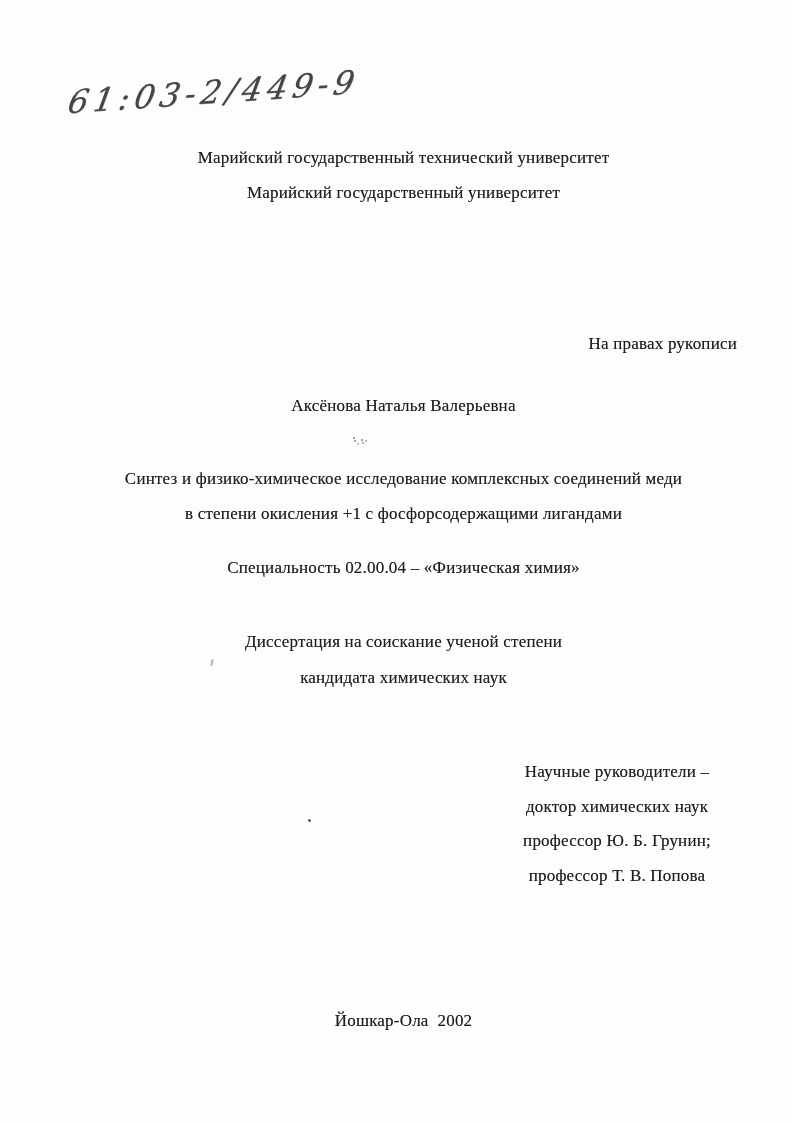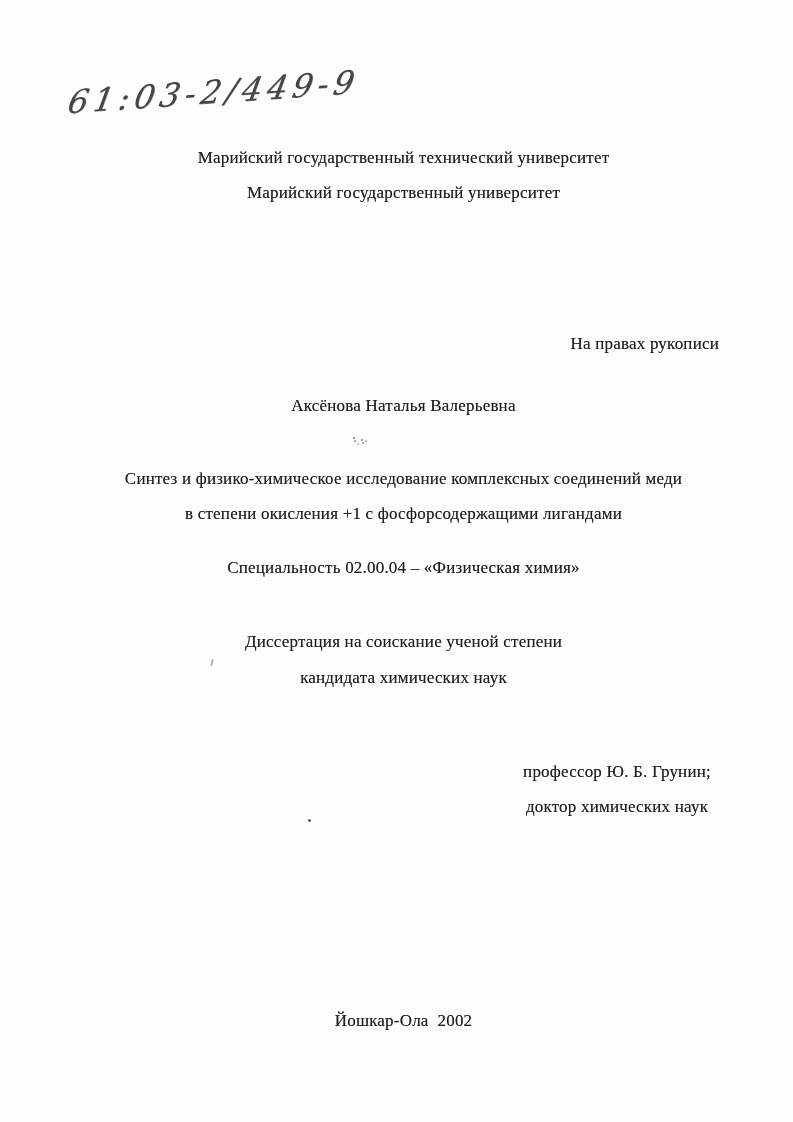--- a/index.html
+++ b/index.html
@@ -38,21 +38,21 @@
     color: #2c2c2c;
     transform: rotate(-4deg) skewX(-14deg);
     opacity: 0.88;
     text-shadow: 0.5px 0.5px 0.6px rgba(30,30,30,0.5);
     white-space: nowrap;
   }
   .header { top: 140px; line-height: 35px; }
   .manuscript-note {
     position: absolute;
     top: 334px;
-    right: 74px;
+    right: 56px;
     text-align: right;
   }
   .author { top: 396px; }
   .title-block { top: 461px; line-height: 35px; }
   .specialty { top: 558px; }
   .dissertation-block { top: 624px; line-height: 36px; }
   .supervisors {
     position: absolute;
     top: 755px;
     left: 472px;
@@ -115,19 +115,21 @@
 
   <div class="centered dissertation-block">
     <div>Диссертация на соискание ученой степени</div>
     <div>кандидата химических наук</div>
   </div>
 
   <div class="artifact artifact-apostrophe"></div>
   <div class="artifact artifact-dot"></div>
 
   <div class="supervisors">
+    <div>Научные руководители –</div>
+    <div>доктор химических наук</div>
     <div>профессор Ю. Б. Грунин;</div>
-    <div>доктор химических наук</div>
+    <div>профессор Т. В. Попова</div>
   </div>
 
   <div class="centered footer">Йошкар-Ола  2002</div>
 
 </div>
 
 </body></html>

